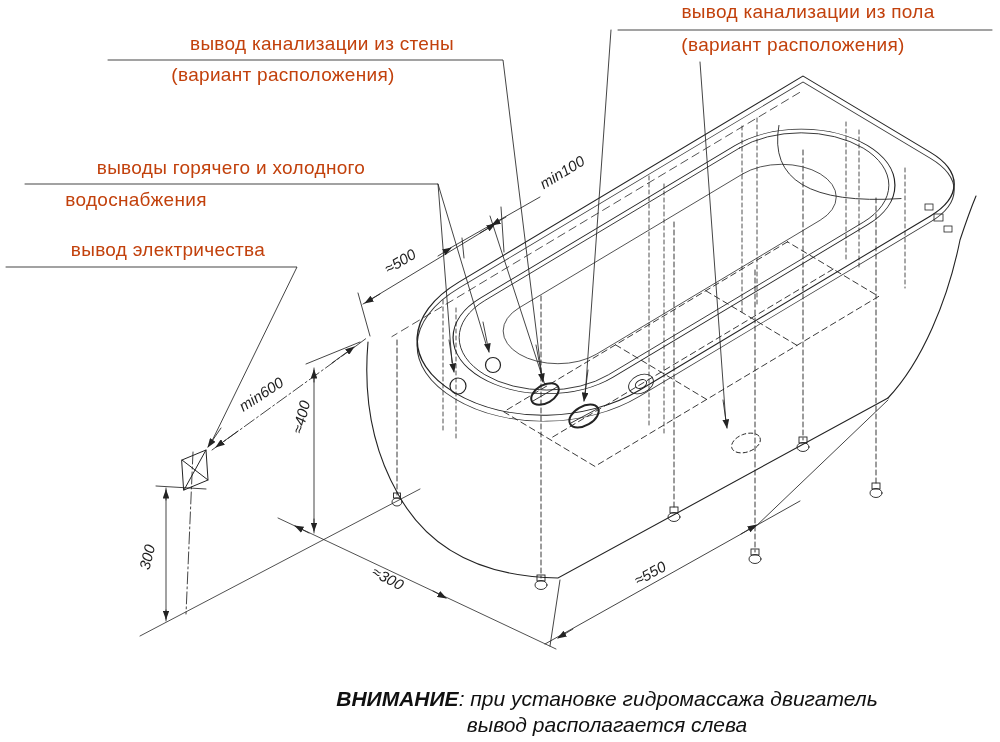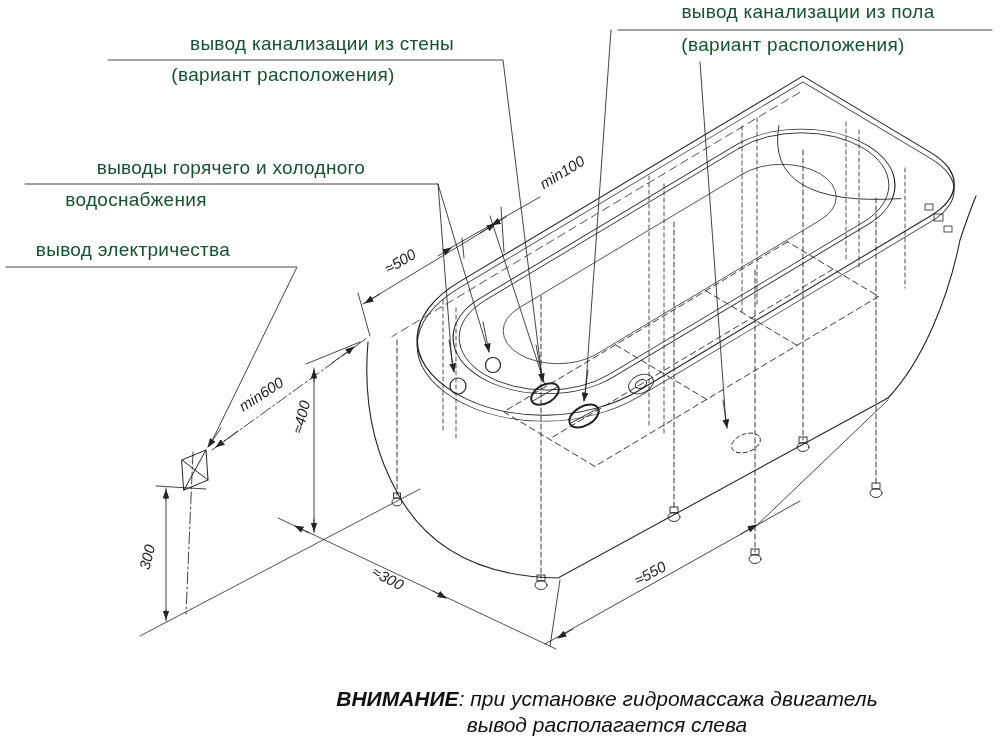--- a/index.html
+++ b/index.html
@@ -2,21 +2,21 @@
 <html><head>
 <meta charset="utf-8">
 <style>
   html,body{margin:0;padding:0;background:#ffffff;}
   .canvas{
     position:relative;width:1000px;height:742px;background:#ffffff;overflow:hidden;
     font-family:"Liberation Sans", sans-serif;color:#161616;
   }
   .canvas svg{position:absolute;left:0;top:0;}
   .callout{
-    position:absolute;font-size:19px;letter-spacing:.3px;color:#14532d;white-space:nowrap;
+    position:absolute;font-size:19px;letter-spacing:.3px;color:#c2410c;white-space:nowrap;
     transform:translate(-50%,0);
   }
   .dimlabel{
     position:absolute;font-size:15px;font-style:italic;color:#1d1d1d;white-space:nowrap;
     transform-origin:center center;
   }
   .warning{
     position:absolute;left:607px;top:686px;transform:translate(-50%,0);
     font-style:italic;font-size:21px;color:#101010;white-space:nowrap;text-align:center;line-height:26px;
   }
@@ -197,21 +197,21 @@
 
   <div class="callout" style="left:322px;top:33px;">вывод канализации из стены</div>
   <div class="callout" style="left:283px;top:64px;">(вариант расположения)</div>
 
   <div class="callout" style="left:808px;top:1px;">вывод канализации из пола</div>
   <div class="callout" style="left:793px;top:34px;">(вариант расположения)</div>
 
   <div class="callout" style="left:136px;top:189px;">водоснабжения</div>
   <div class="callout" style="left:231px;top:157px;">выводы горячего и холодного</div>
 
-  <div class="callout" style="left:133px;top:239px;">вывод электричества</div>
+  <div class="callout" style="left:168px;top:239px;">вывод электричества</div>
 
   <div class="dimlabel" style="left:562px;top:172px;transform:translate(-50%,-50%) rotate(-31deg);">min100</div>
   <div class="dimlabel" style="left:400px;top:261px;transform:translate(-50%,-50%) rotate(-31deg);">≈500</div>
   <div class="dimlabel" style="left:261px;top:394px;transform:translate(-50%,-50%) rotate(-33deg);">min600</div>
   <div class="dimlabel" style="left:301px;top:417px;transform:translate(-50%,-50%) rotate(-76deg);">≈400</div>
   <div class="dimlabel" style="left:147px;top:557px;transform:translate(-50%,-50%) rotate(-76deg);">300</div>
   <div class="dimlabel" style="left:388px;top:578px;transform:translate(-50%,-50%) rotate(28deg);">≈300</div>
   <div class="dimlabel" style="left:650px;top:573px;transform:translate(-50%,-50%) rotate(-29deg);">≈550</div>
 
   <div class="warning">

